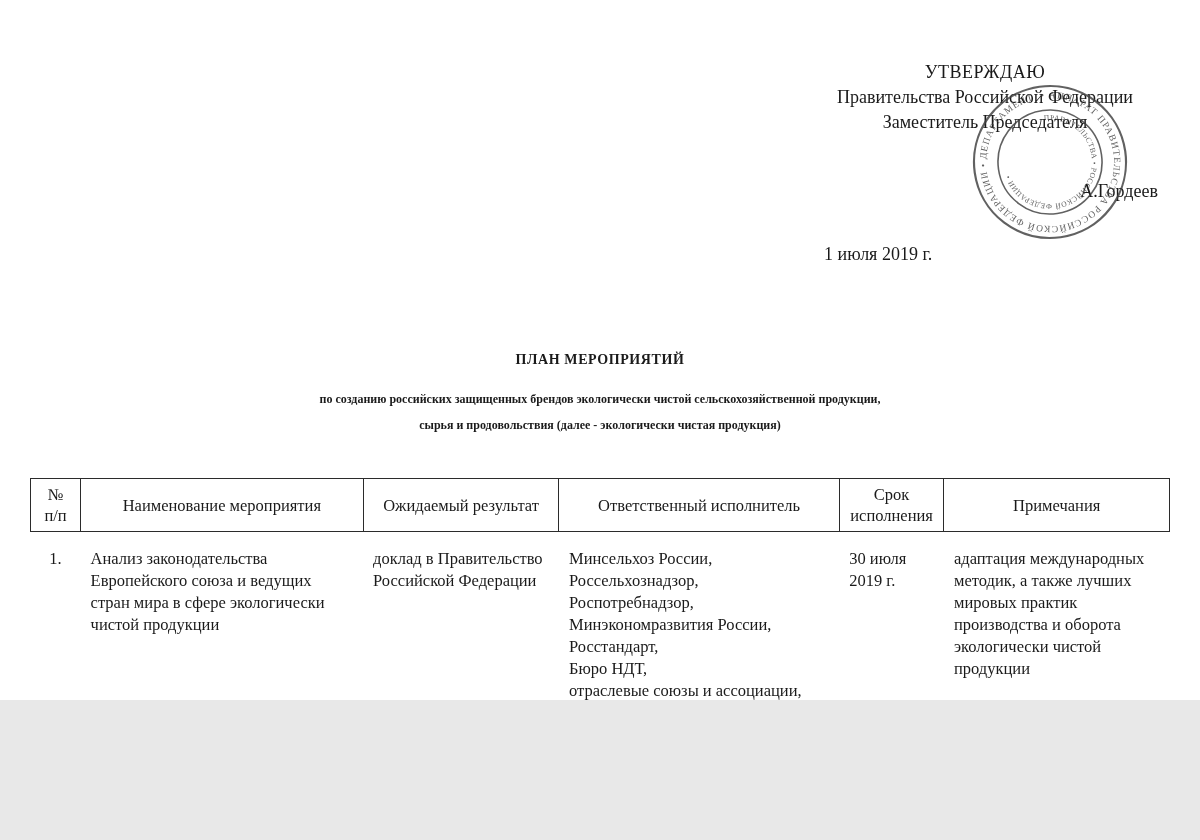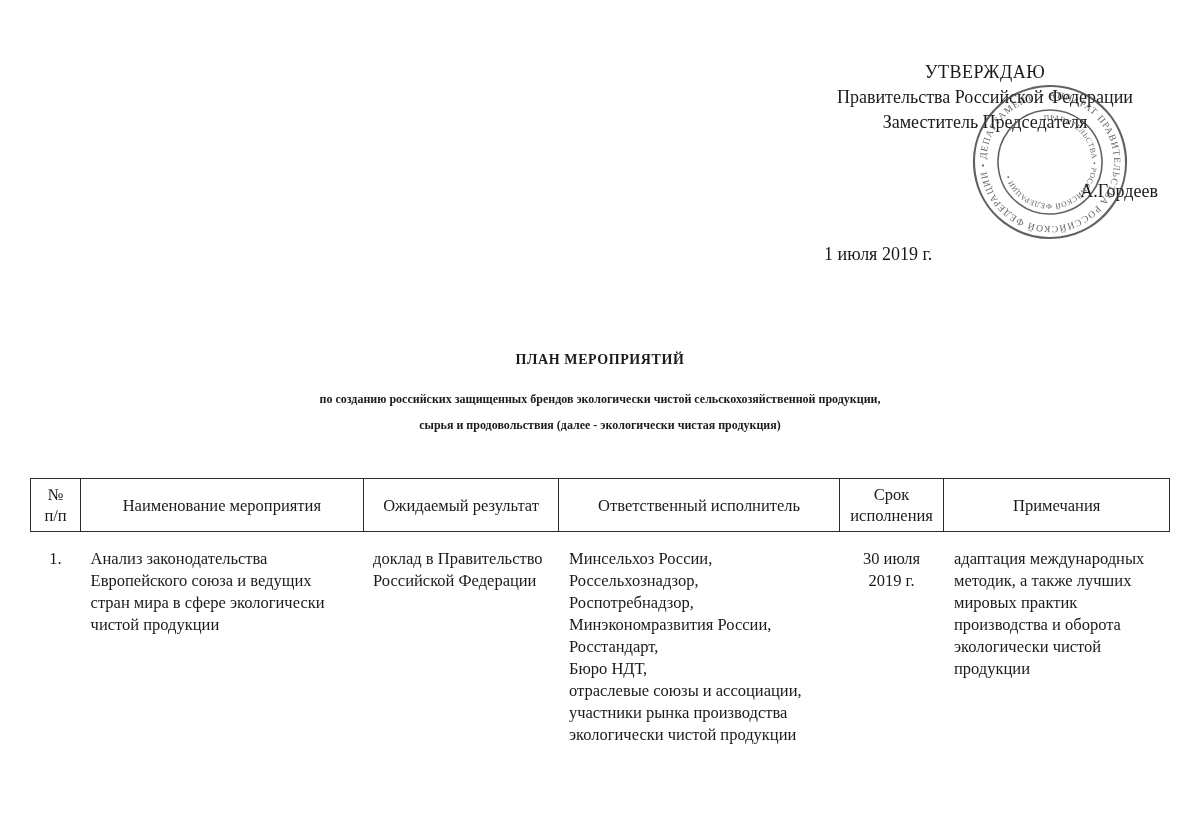--- a/index.html
+++ b/index.html
@@ -3,21 +3,21 @@
 <meta charset="utf-8">
 <style>
   html, body {
     margin: 0;
     padding: 0;
     background: #e8e8e8;
   }
   .page {
     position: relative;
     width: 1200px;
-    height: 840px;
+    height: 700px;
     margin: 0 auto;
     background: #ffffff;
     font-family: "Liberation Serif", "DejaVu Serif", serif;
     color: #1a1a1a;
     overflow: hidden;
   }
 
   
   .approval {
     position: absolute;
@@ -98,21 +98,21 @@
     white-space: pre-line;
   }
   table.plan td {
     border: none;
     vertical-align: top;
     padding: 16px 10px 0 10px;
     line-height: 22px;
     white-space: pre-line;
   }
   td.cell-num  { text-align: center; padding-left: 2px; padding-right: 2px; }
-  td.cell-term { text-align: center; }
+  td.cell-term { }
 
   .col-num    { width: 4.4%; }
   .col-name   { width: 24.8%; }
   .col-result { width: 17.2%; }
   .col-exec   { width: 24.6%; }
   .col-term   { width: 9.2%; }
   .col-note   { width: 19.8%; }
 </style>
 </head>
 <body>

